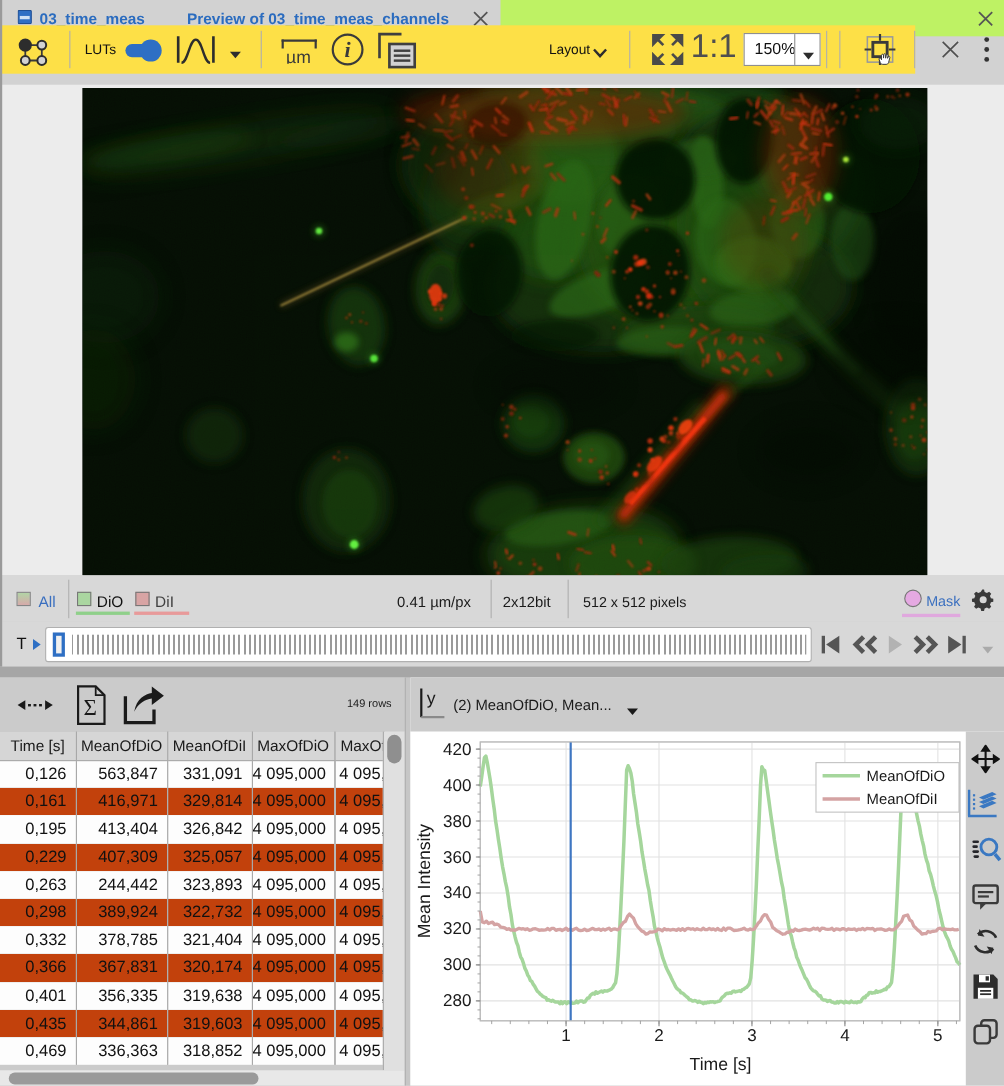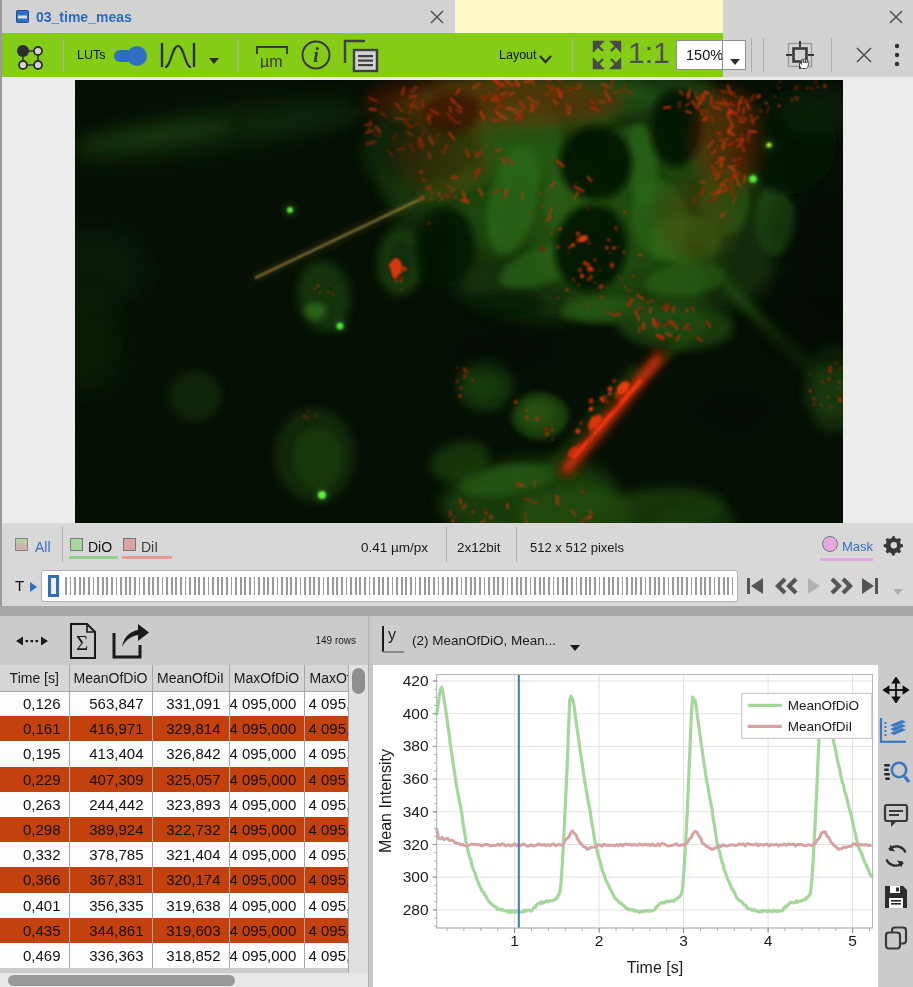--- a/index.html
+++ b/index.html
@@ -1,22 +1,22 @@
 <!DOCTYPE html>
 <html><head><meta charset="utf-8"><title>preview</title><style>
 *{margin:0;padding:0;box-sizing:border-box}
 html,body{width:913px;height:987px;overflow:hidden;font-family:"Liberation Sans",sans-serif;background:#d2d2d2}
 .abs{position:absolute}
 #page{position:relative;width:913px;height:987px;background:#d2d2d2}
 
-#tabbar{left:0;top:0;width:723px;height:33px;background:#fef9c3}
+#tabbar{left:0;top:0;width:913px;height:33px;background:#bef264}
 #tabgray{left:0;top:0;width:455px;height:33px;background:#d2d2d2}
 .tabtxt{font-weight:bold;font-size:14px;color:#2b6cbf;top:9px}
 
-#toolbar{left:0;top:33px;width:723px;height:44px;background:#84cc16}
+#toolbar{left:0;top:23px;width:832px;height:44px;background:#fde047}
 .vsep{position:absolute;width:1px;background:#aeaeae}
 
 #imgarea{left:0;top:77px;width:913px;height:446px;background:#ececec}
 #micro{left:75px;top:3px;width:768px;height:443px;background:#020402}
 
 #statusbar{left:0;top:523px;width:913px;height:42px;background:#d8d8d8}
 .sbtxt{font-size:13.5px;color:#1a1a1a;top:17px}
 
 #trow{left:0;top:565px;width:913px;height:41px;background:#d8d8d8}
 #slider{left:41px;top:5px;width:697px;height:32px;background:#fff;border:1px solid #b0b0b0;border-radius:3px}
@@ -44,20 +44,21 @@
 .ricon{position:absolute;left:5px;width:25px;height:25px}
 </style></head><body>
 <div id="page">
     <div id="tabbar" class="abs">
       <div id="tabgray"></div>
       <div class="abs" style="left:16px;top:9px;"><svg width="13" height="13" viewBox="0 0 13 13" style="">
           <rect x="0.5" y="0.5" width="12" height="12" rx="1" fill="#2f6fc4" stroke="#1f4f94"></rect>
           <rect x="2" y="5.5" width="9" height="3" fill="#cfe0f4"></rect>
         </svg></div>
       <div class="abs tabtxt" style="left:36px">03_time_meas</div>
+      <div class="abs tabtxt" style="left:170px">Preview of 03_time_meas_channels</div>
       <div class="abs" style="left:428px;top:8px;"><svg width="18" height="18" viewBox="0 0 18 18" style="">
           <path d="M3 3 L15 15 M15 3 L3 15" stroke="#555" stroke-width="1.6"></path>
         </svg></div>
       <div class="abs" style="left:887px;top:8px;"><svg width="18" height="18" viewBox="0 0 18 18" style="">
           <path d="M3 3 L15 15 M15 3 L3 15" stroke="#555" stroke-width="1.6"></path>
         </svg></div>
     </div>
     <div id="toolbar" class="abs">
       <div class="abs" style="left:16px;top:11px;"><svg width="30" height="28" viewBox="0 0 30 28" style="">
           <line x1="7" y1="7" x2="22" y2="7" stroke="#3a3a3a" stroke-width="1.6"></line>

